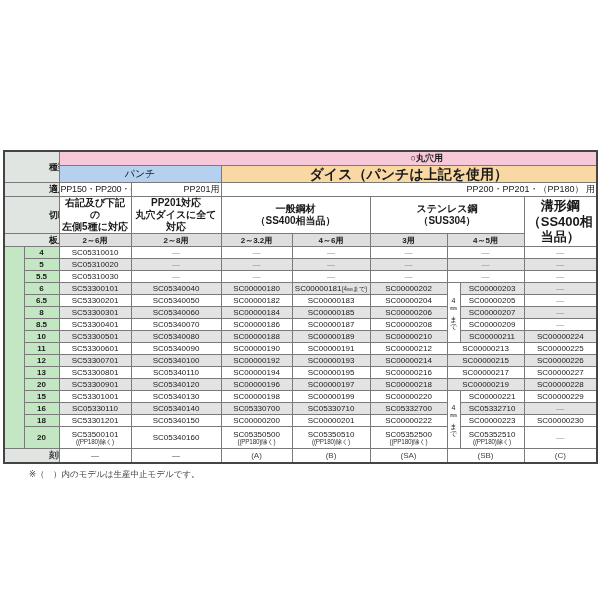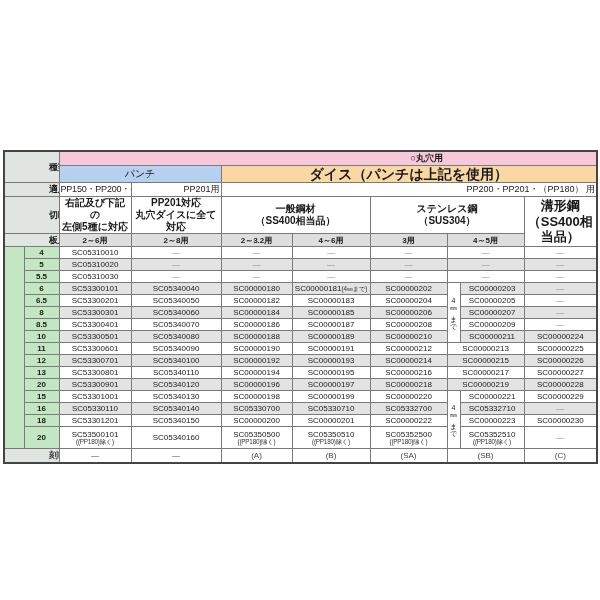--- a/index.html
+++ b/index.html
@@ -265,13 +265,14 @@
         <td>—</td>
         <td>—</td>
         <td>(A)</td>
         <td>(B)</td>
         <td>(SA)</td>
         <td colspan="2">(SB)</td>
         <td>(C)</td>
       </tr>
     </tbody>
   </table>
+  <div class="footnote">※（　）内のモデルは生産中止モデルです。</div>
 </div>
 
 </body></html>

